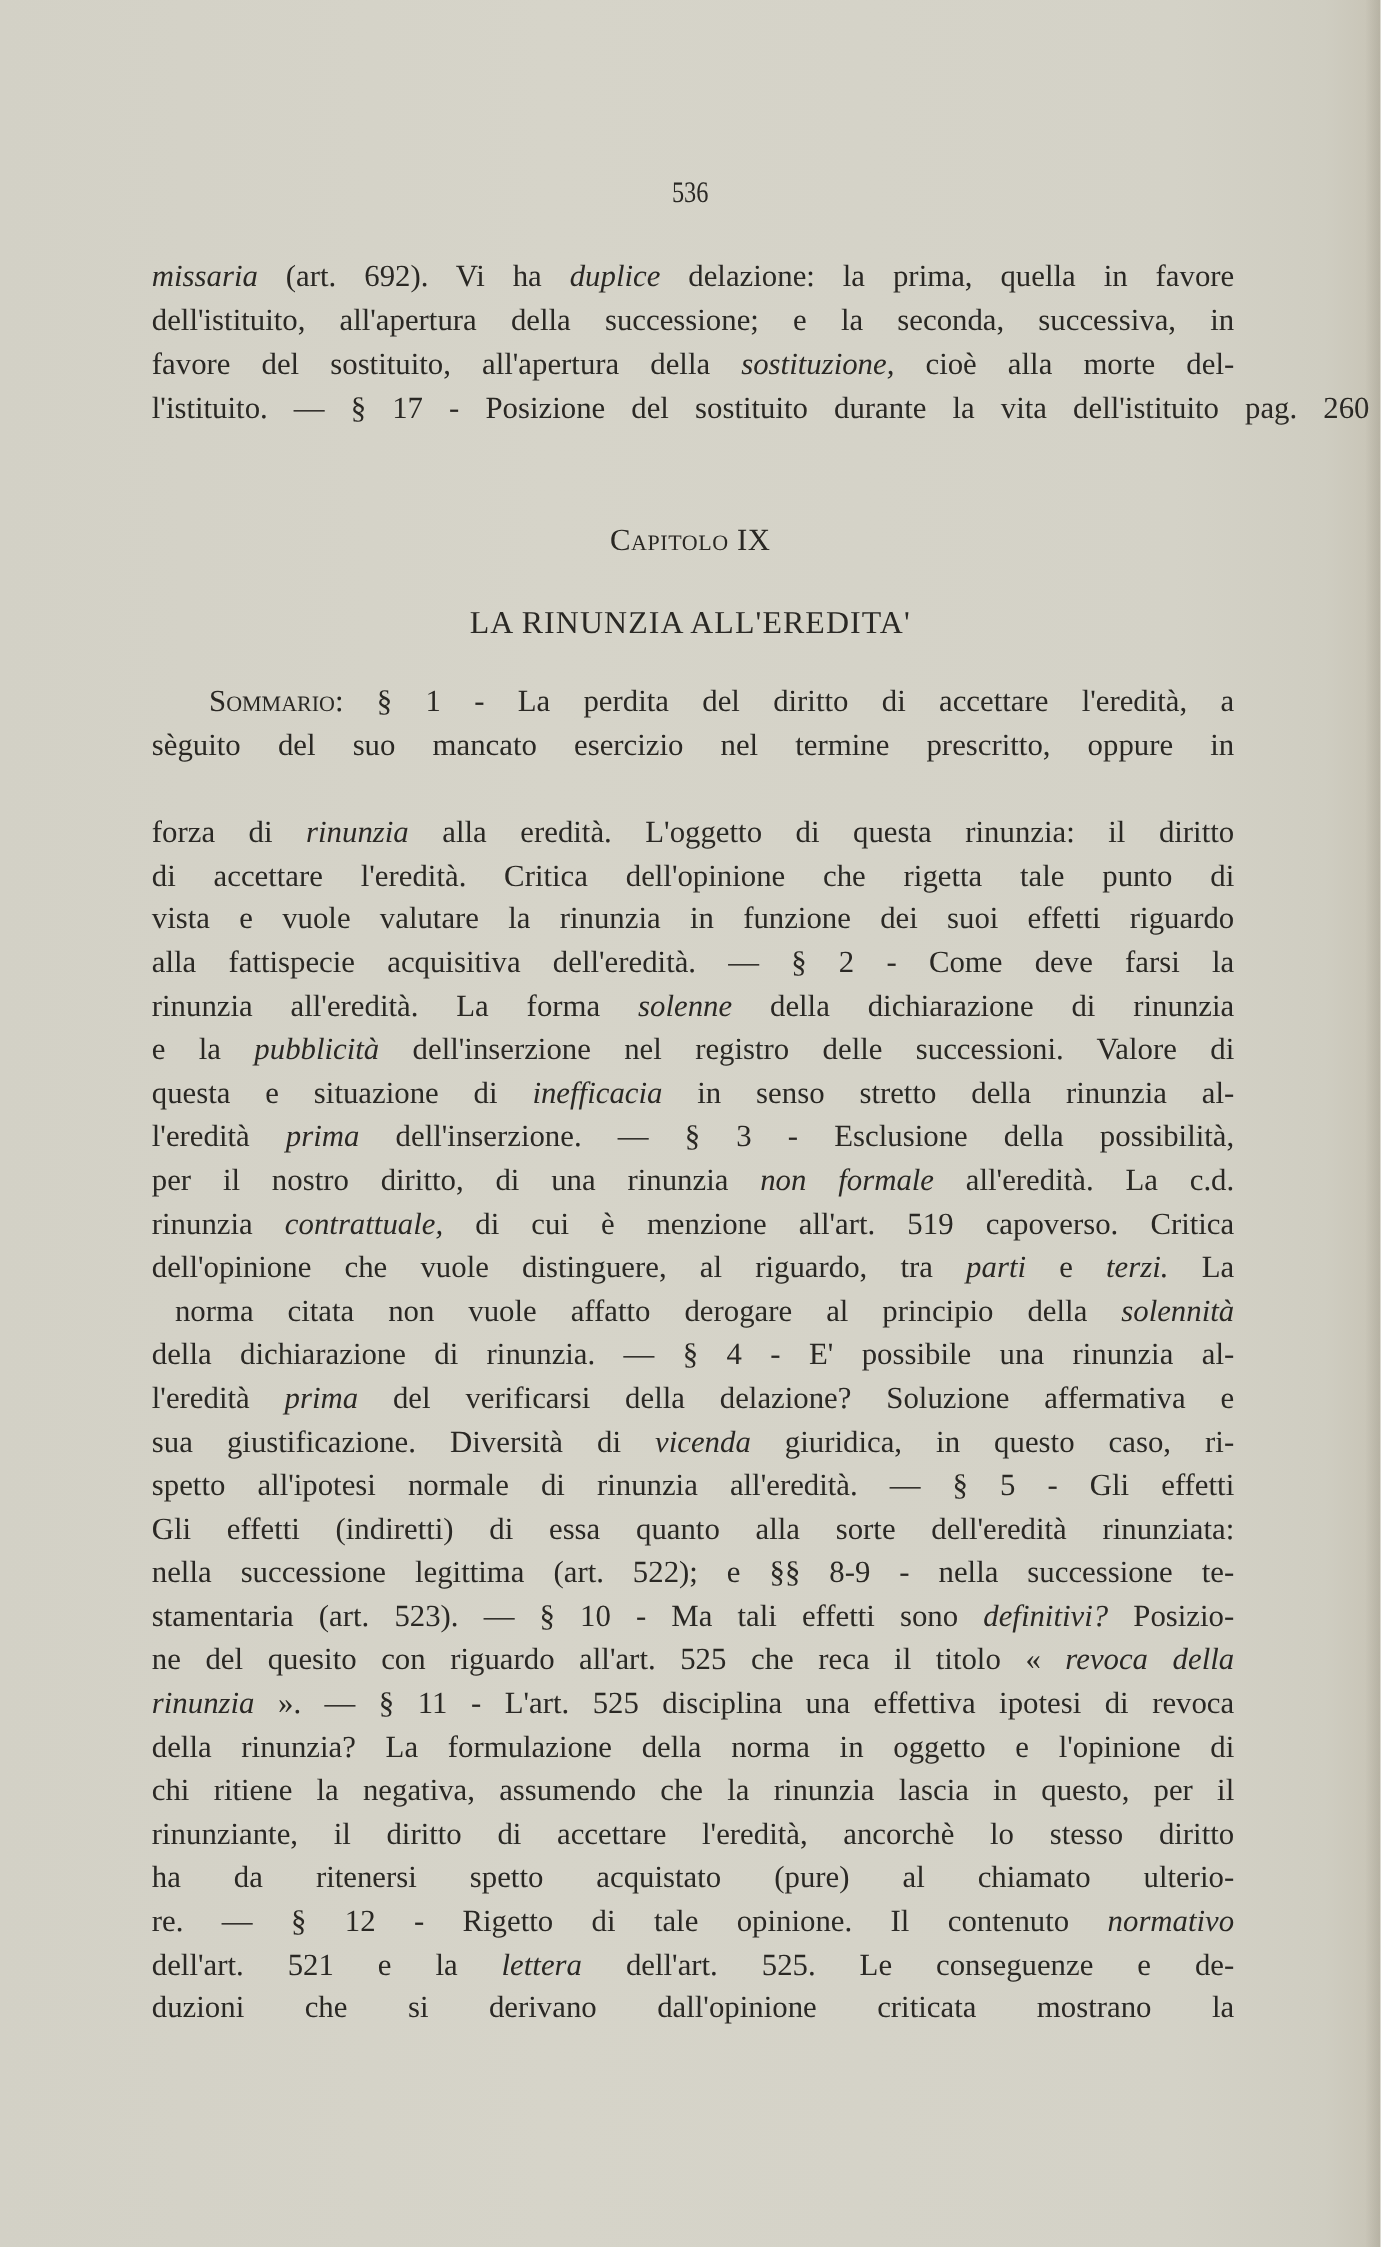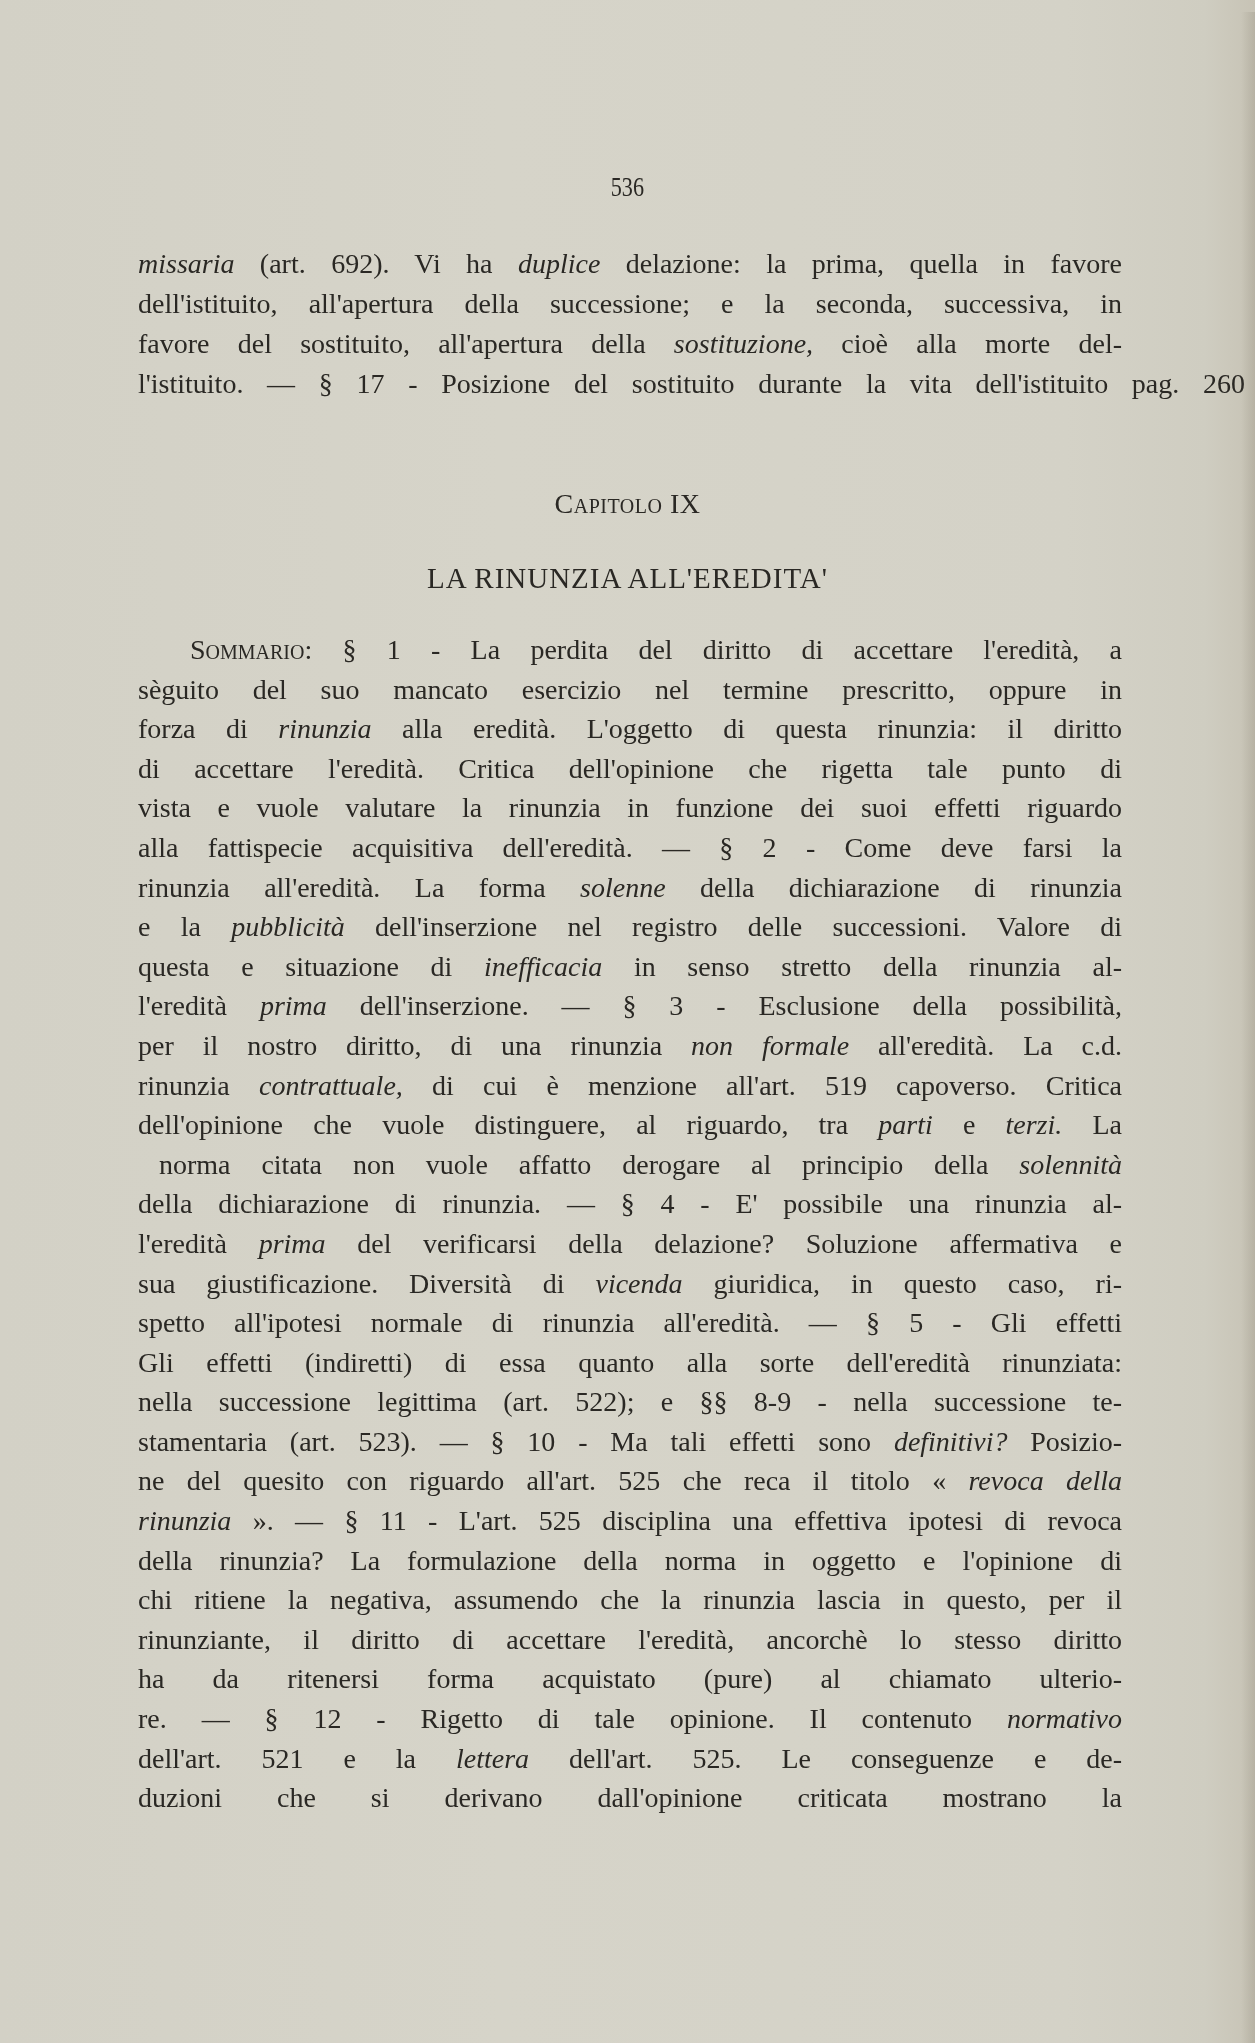--- a/index.html
+++ b/index.html
@@ -10,21 +10,21 @@
       width: 1255px;
       height: 2043px;
       overflow: hidden;
       background: linear-gradient(90deg, #d3d1c6 0%, #d6d4c9 40%, #d4d2c7 85%, #cfcdc1 96%, #c7c3b5 100%);
       font-family: "Liberation Serif", "DejaVu Serif", serif;
       color: #2a2824;
       position: relative;
     }
     .page {
       position: absolute;
-      left: 0; top: 12px;
+      left: 0; top: 0;
       width: 1255px; height: 1579px;
     }
     .page-number {
       position: absolute;
       top: 160px;
       left: 0;
       width: 1255px;
       text-align: center;
       font-size: 27px;
       letter-spacing: 0px;
@@ -92,21 +92,21 @@
       <span class="line"><span>favore del sostituito, all'apertura della </span><em>sostituzione,</em><span> cioè alla morte del-</span></span>
       <span class="line"><span>l'istituito. — § 17 - Posizione del sostituito durante la vita dell'istituito pag. 260</span></span>
     </div>
 
   <div class="chapter-label">Capitolo IX</div>
   <div class="chapter-title">LA RINUNZIA ALL'EREDITA'</div>
 
   <div class="text-block summary" id="summary" style="line-height: 39.6px;">
   <span class="line first" style="height: 39.6px;"><span class="sc">Sommario:</span><span> § 1 - La perdita del diritto di accettare l'eredità, a</span></span>
       <span class="line" style="height: 39.6px;"><span>sèguito del suo mancato esercizio nel termine prescritto, oppure in</span></span>
-      <span class="line" style="height: 39.6px;"><span>forza di </span><em>rinunzia</em><span> alla eredità. L'oggetto di questa rinunzia: il diritto</span></span>
+      <span class="line" style="height: 39.6px; margin-top: 40px;"><span>forza di </span><em>rinunzia</em><span> alla eredità. L'oggetto di questa rinunzia: il diritto</span></span>
       <span class="line" style="height: 39.6px;"><span>di accettare l'eredità. Critica dell'opinione che rigetta tale punto di</span></span>
       <span class="line" style="height: 39.6px;"><span>vista e vuole valutare la rinunzia in funzione dei suoi effetti riguardo</span></span>
       <span class="line" style="height: 39.6px;"><span>alla fattispecie acquisitiva dell'eredità. — § 2 - Come deve farsi la</span></span>
       <span class="line" style="height: 39.6px;"><span>rinunzia all'eredità. La forma </span><em>solenne</em><span> della dichiarazione di rinunzia</span></span>
       <span class="line" style="height: 39.6px;"><span>e la </span><em>pubblicità</em><span> dell'inserzione nel registro delle successioni. Valore di</span></span>
       <span class="line" style="height: 39.6px;"><span>questa e situazione di </span><em>inefficacia</em><span> in senso stretto della rinunzia al-</span></span>
       <span class="line" style="height: 39.6px;"><span>l'eredità </span><em>prima</em><span> dell'inserzione. — § 3 - Esclusione della possibilità,</span></span>
       <span class="line" style="height: 39.6px;"><span>per il nostro diritto, di una rinunzia </span><em>non formale</em><span> all'eredità. La c.d.</span></span>
       <span class="line" style="height: 39.6px;"><span>rinunzia </span><em>contrattuale,</em><span> di cui è menzione all'art. 519 capoverso. Critica</span></span>
       <span class="line" style="height: 39.6px;"><span>dell'opinione che vuole distinguere, al riguardo, tra </span><em>parti</em><span> e </span><em>terzi.</em><span> La</span></span>
@@ -116,20 +116,20 @@
       <span class="line" style="height: 39.6px;"><span>sua giustificazione. Diversità di </span><em>vicenda</em><span> giuridica, in questo caso, ri-</span></span>
       <span class="line" style="height: 39.6px; font-family: Liberation Serif, serif;"><span>spetto all'ipotesi normale di rinunzia all'eredità. — § 5 - Gli effetti</span></span>
       <span class="line" style="height: 39.6px;"><span>Gli effetti (indiretti) di essa quanto alla sorte dell'eredità rinunziata:</span></span>
       <span class="line" style="height: 39.6px;"><span>nella successione legittima (art. 522); e §§ 8-9 - nella successione te-</span></span>
       <span class="line" style="height: 39.6px;"><span>stamentaria (art. 523). — § 10 - Ma tali effetti sono </span><em>definitivi?</em><span> Posizio-</span></span>
       <span class="line" style="height: 39.6px;"><span>ne del quesito con riguardo all'art. 525 che reca il titolo « </span><em>revoca della</em></span>
       <span class="line" style="height: 39.6px;"><em>rinunzia</em><span> ». — § 11 - L'art. 525 disciplina una effettiva ipotesi di revoca</span></span>
       <span class="line" style="height: 39.6px;"><span>della rinunzia? La formulazione della norma in oggetto e l'opinione di</span></span>
       <span class="line" style="height: 39.6px;"><span>chi ritiene la negativa, assumendo che la rinunzia lascia in questo, per il</span></span>
       <span class="line" style="height: 39.6px;"><span>rinunziante, il diritto di accettare l'eredità, ancorchè lo stesso diritto</span></span>
-      <span class="line" style="height: 39.6px;"><span>ha da ritenersi forma acquistato (pure) al chiamato ulterio-</span></span>
+      <span class="line" style="height: 39.6px;"><span>ha da ritenersi spetto acquistato (pure) al chiamato ulterio-</span></span>
       <span class="line" style="height: 39.6px;"><span>re. — § 12 - Rigetto di tale opinione. Il contenuto </span><em>normativo</em></span>
       <span class="line" style="height: 39.6px;"><span>dell'art. 521 e la </span><em>lettera</em><span> dell'art. 525. Le conseguenze e de-</span></span>
       <span class="line" style="height: 39.6px;"><span>duzioni che si derivano dall'opinione criticata mostrano la</span></span>
     </div>
 
   <div class="shadow-edge"></div>
 </div>
 
 </body></html>

